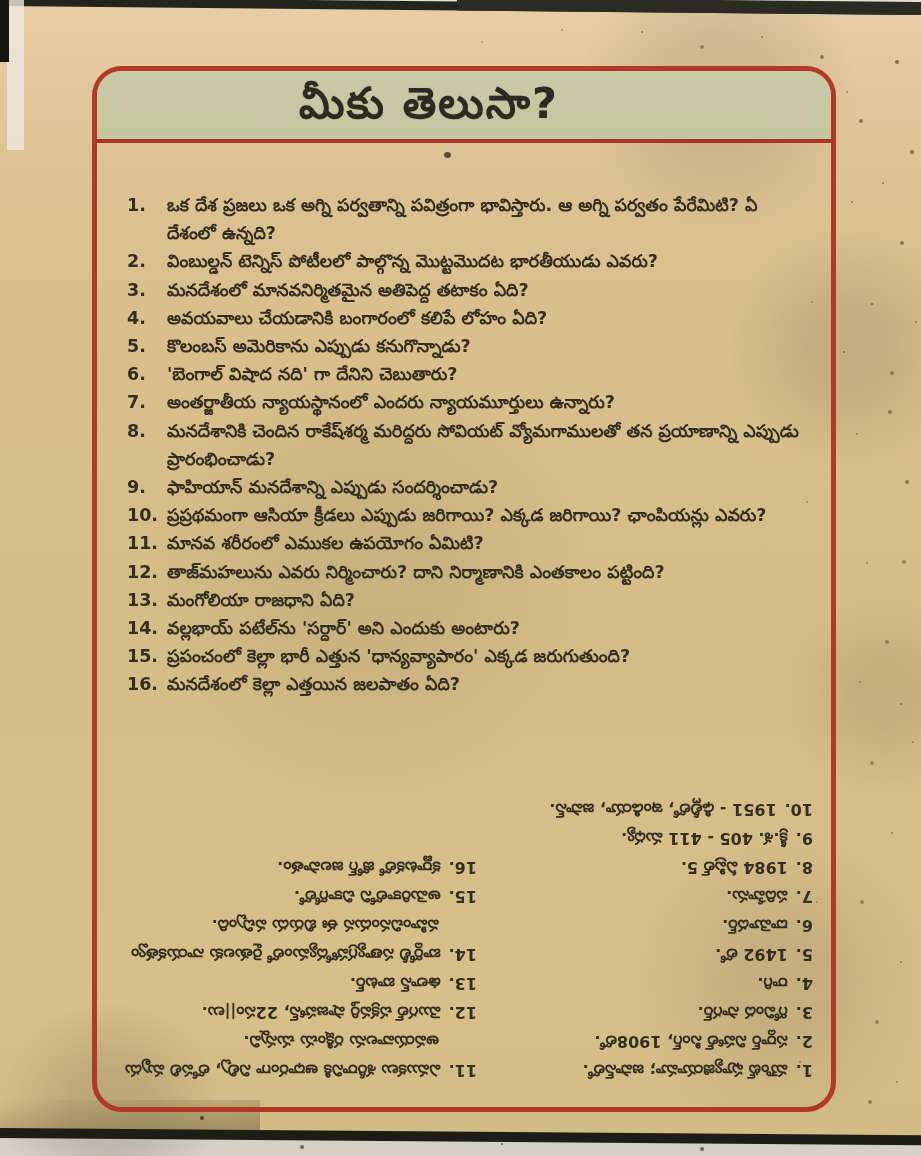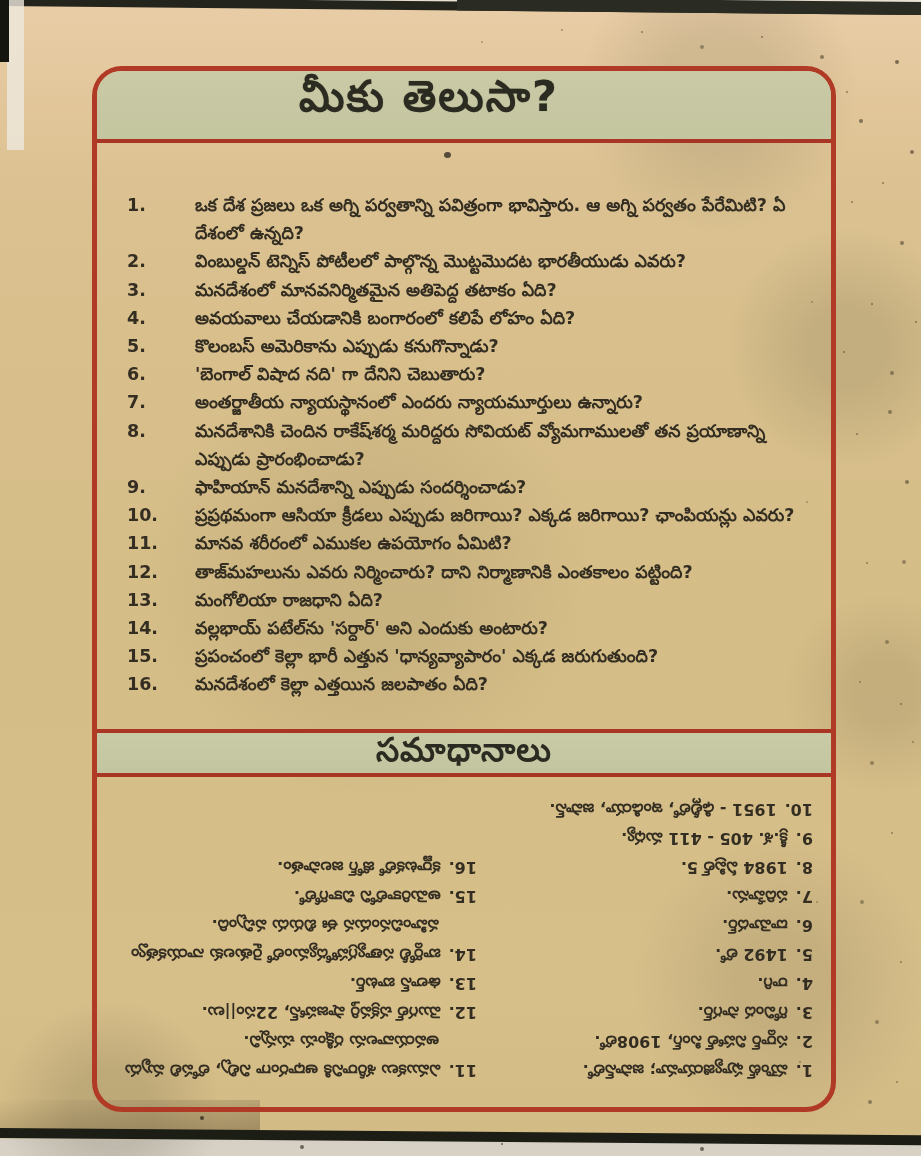--- a/index.html
+++ b/index.html
@@ -56,33 +56,33 @@
   }
   
   .frame{
     position:absolute;left:92px;top:66px;width:744px;height:1046px;
     border:5px solid #b13a26;border-radius:30px;
   }
   .title-band{
     position:absolute;left:0;top:0;right:0;height:72px;
     background:linear-gradient(to bottom,#cacaa6,#c4c6a0);
     border-bottom:4px solid #a93625;border-radius:24px 24px 0 0;
-    display:flex;align-items:flex-start;justify-content:center;
+    display:flex;align-items:flex-end;justify-content:center;
   }
   .page-title{
     font-size:43px;font-weight:bold;color:#2b2b21;letter-spacing:2px;
     padding-right:70px;text-shadow:0 0 1px rgba(40,40,30,.4);
   }
   .questions{
     position:absolute;left:24px;right:14px;top:76px;height:580px;
     padding-top:44px;font-size:17.5px;font-weight:600;line-height:28.2px;
   }
   .q-item{display:flex;align-items:flex-start;}
   .q-num{flex:none;width:46px;padding-left:6px;}
-  .q-text{flex:1;padding-right:6px;margin-left:28px;}
+  .q-text{flex:1;padding-right:6px;}
   .answers-band{
     position:absolute;left:0;right:0;top:658px;height:48px;
     background:linear-gradient(to bottom,#c9cba7,#c3c5a0);
     border-top:4px solid #a93625;border-bottom:4px solid #a93625;
     display:flex;align-items:center;justify-content:center;
   }
   .answers-title{font-size:33px;font-weight:bold;color:#2b2b21;letter-spacing:1px;}
   .answers-area{
     position:absolute;left:8px;right:8px;top:706px;bottom:4px;
     transform:rotate(180deg);
@@ -193,23 +193,20 @@
           <span class="q-num">15.</span>
           <span class="q-text">ప్రపంచంలో కెల్లా భారీ ఎత్తున 'ధాన్యవ్యాపారం' ఎక్కడ జరుగుతుంది?</span>
         </div>
 
         <div class="q-item">
           <span class="q-num">16.</span>
           <span class="q-text">మనదేశంలో కెల్లా ఎత్తయిన జలపాతం ఏది?</span>
         </div>
       </div>
 
-    <div class="answers-band">
-      <div class="answers-title">సమాధానాలు</div>
-    </div>
 
     <div class="answers-area">
       <div class="answers-cols">
         <div class="a-col a-col-1">
 
             <div class="a-item"><span class="a-num">1.</span><span>మౌంట్ ఫ్యూజియామా; జపాన్‌లో.</span></div>
 
             <div class="a-item"><span class="a-num">2.</span><span>సర్దార్ నిహాల్ సింగ్, 1908లో.</span></div>
 
             <div class="a-item"><span class="a-num">3.</span><span>గోవింద సాగర్.</span></div>

